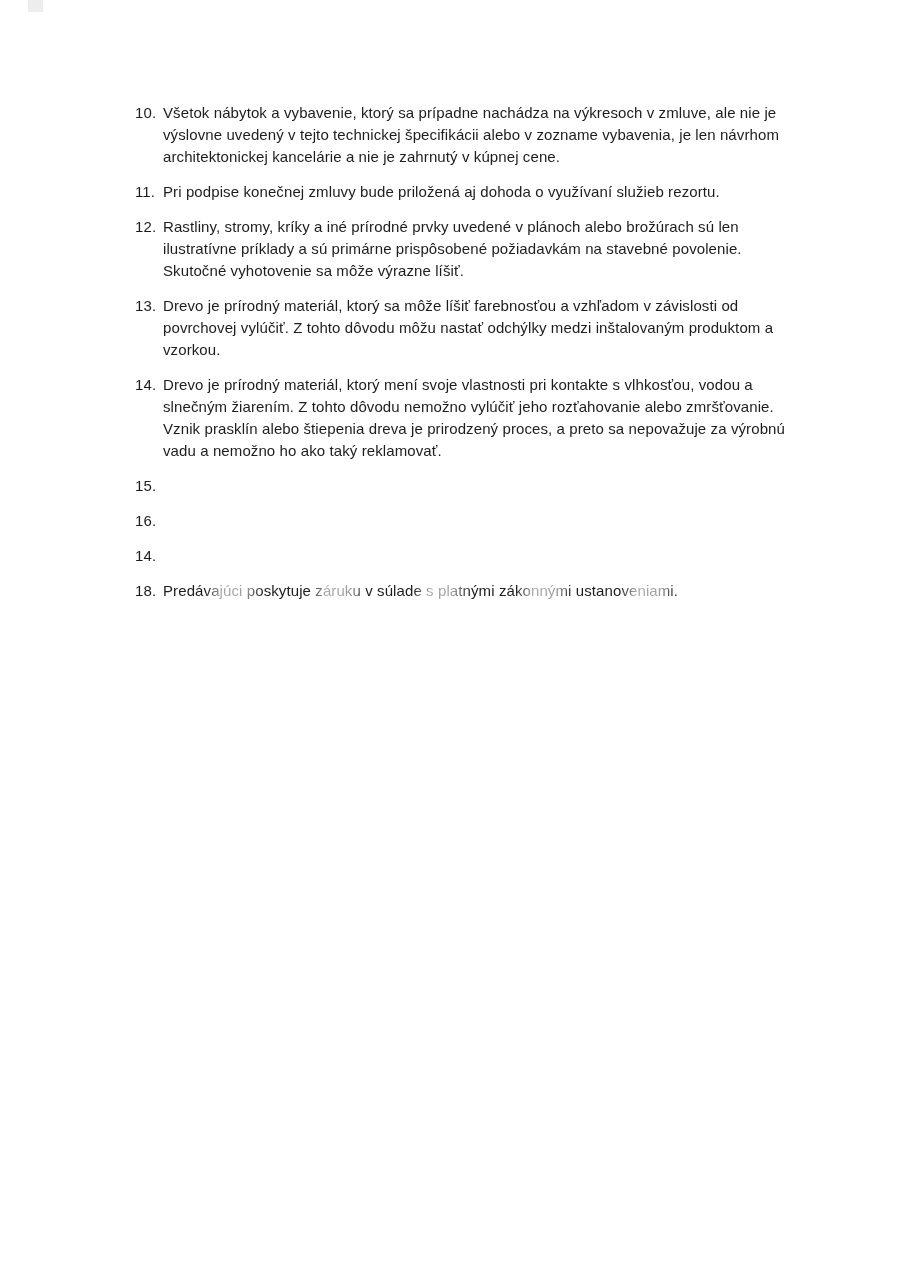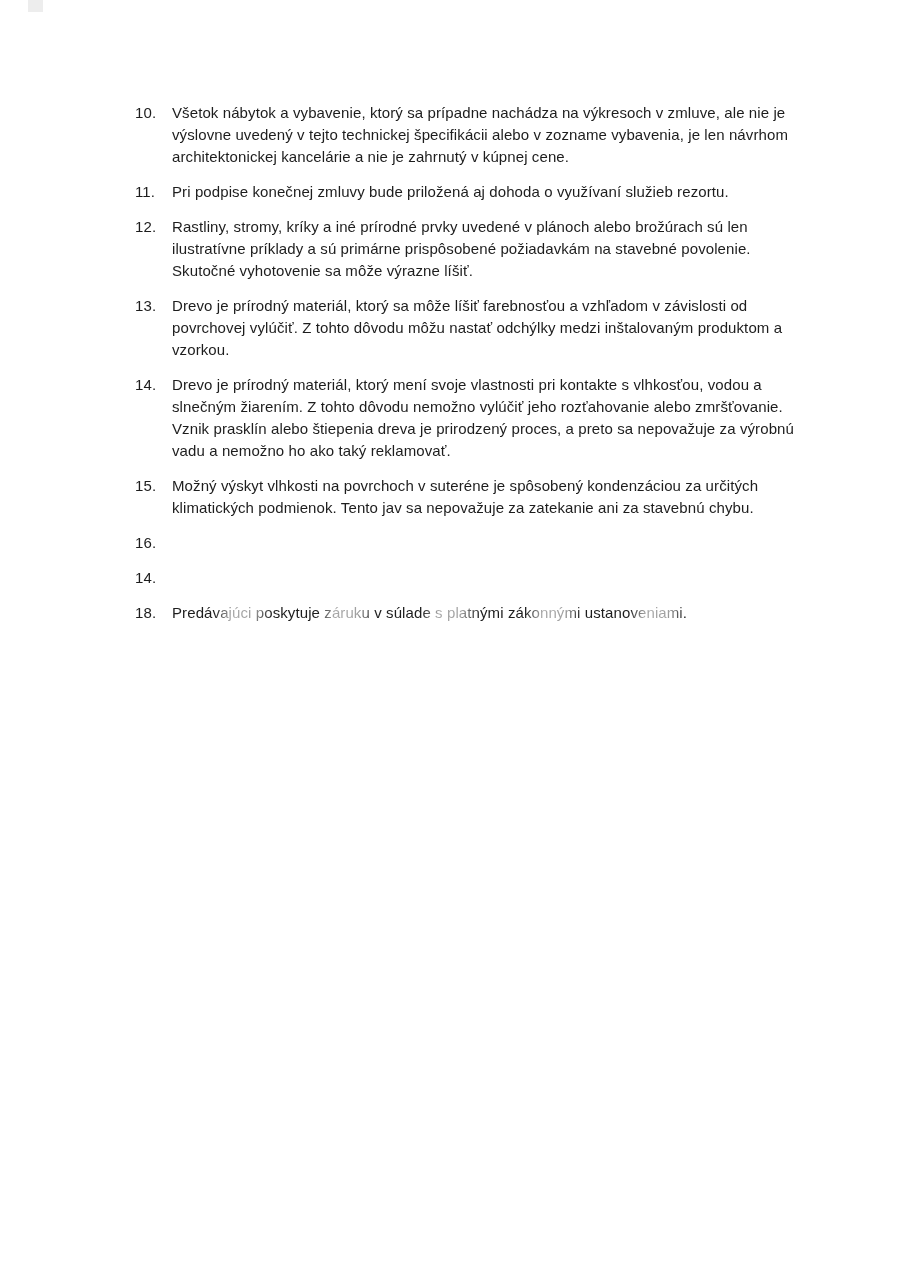--- a/index.html
+++ b/index.html
@@ -36,21 +36,20 @@
     font-size: 15px;
     line-height: 22px;
     letter-spacing: 0.1px;
   }
   .num {
     flex: 0 0 28px;
     width: 28px;
   }
   .txt {
     width: 638px;
-    margin-left: 9px;
   }
   
   .faded .txt {
     -webkit-mask-image: repeating-linear-gradient(105deg,
       #000 0px, #000 44px,
       rgba(0,0,0,0.38) 60px, rgba(0,0,0,0.42) 82px,
       #000 100px);
     mask-image: repeating-linear-gradient(105deg,
       #000 0px, #000 44px,
       rgba(0,0,0,0.38) 60px, rgba(0,0,0,0.42) 82px,
@@ -86,21 +85,20 @@
       <div class="txt">Drevo je prírodný materiál, ktorý sa môže líšiť farebnosťou a vzhľadom v závislosti od povrchovej vylúčiť. Z tohto dôvodu môžu nastať odchýlky medzi inštalovaným produktom a vzorkou.</div>
     </li>
 
     <li class="doc-item">
       <span class="num">14.</span>
       <div class="txt">Drevo je prírodný materiál, ktorý mení svoje vlastnosti pri kontakte s vlhkosťou, vodou a slnečným žiarením. Z tohto dôvodu nemožno vylúčiť jeho rozťahovanie alebo zmršťovanie. Vznik prasklín alebo štiepenia dreva je prirodzený proces, a preto sa nepovažuje za výrobnú vadu a nemožno ho ako taký reklamovať.</div>
     </li>
 
     <li class="doc-item">
       <span class="num">15.</span>
-      <div class="txt">Možný výskyt vlhkosti na povrchoch v suteréne je spôsobený kondenzáciou za určitých klimatických podmienok. Tento jav sa nepovažuje za zatekanie ani za stavebnú chybu.</div>
     </li>
 
     <li class="doc-item faded">
       <span class="num">16.</span>
     </li>
 
     <li class="doc-item faded">
       <span class="num">14.</span>
     </li>
 

